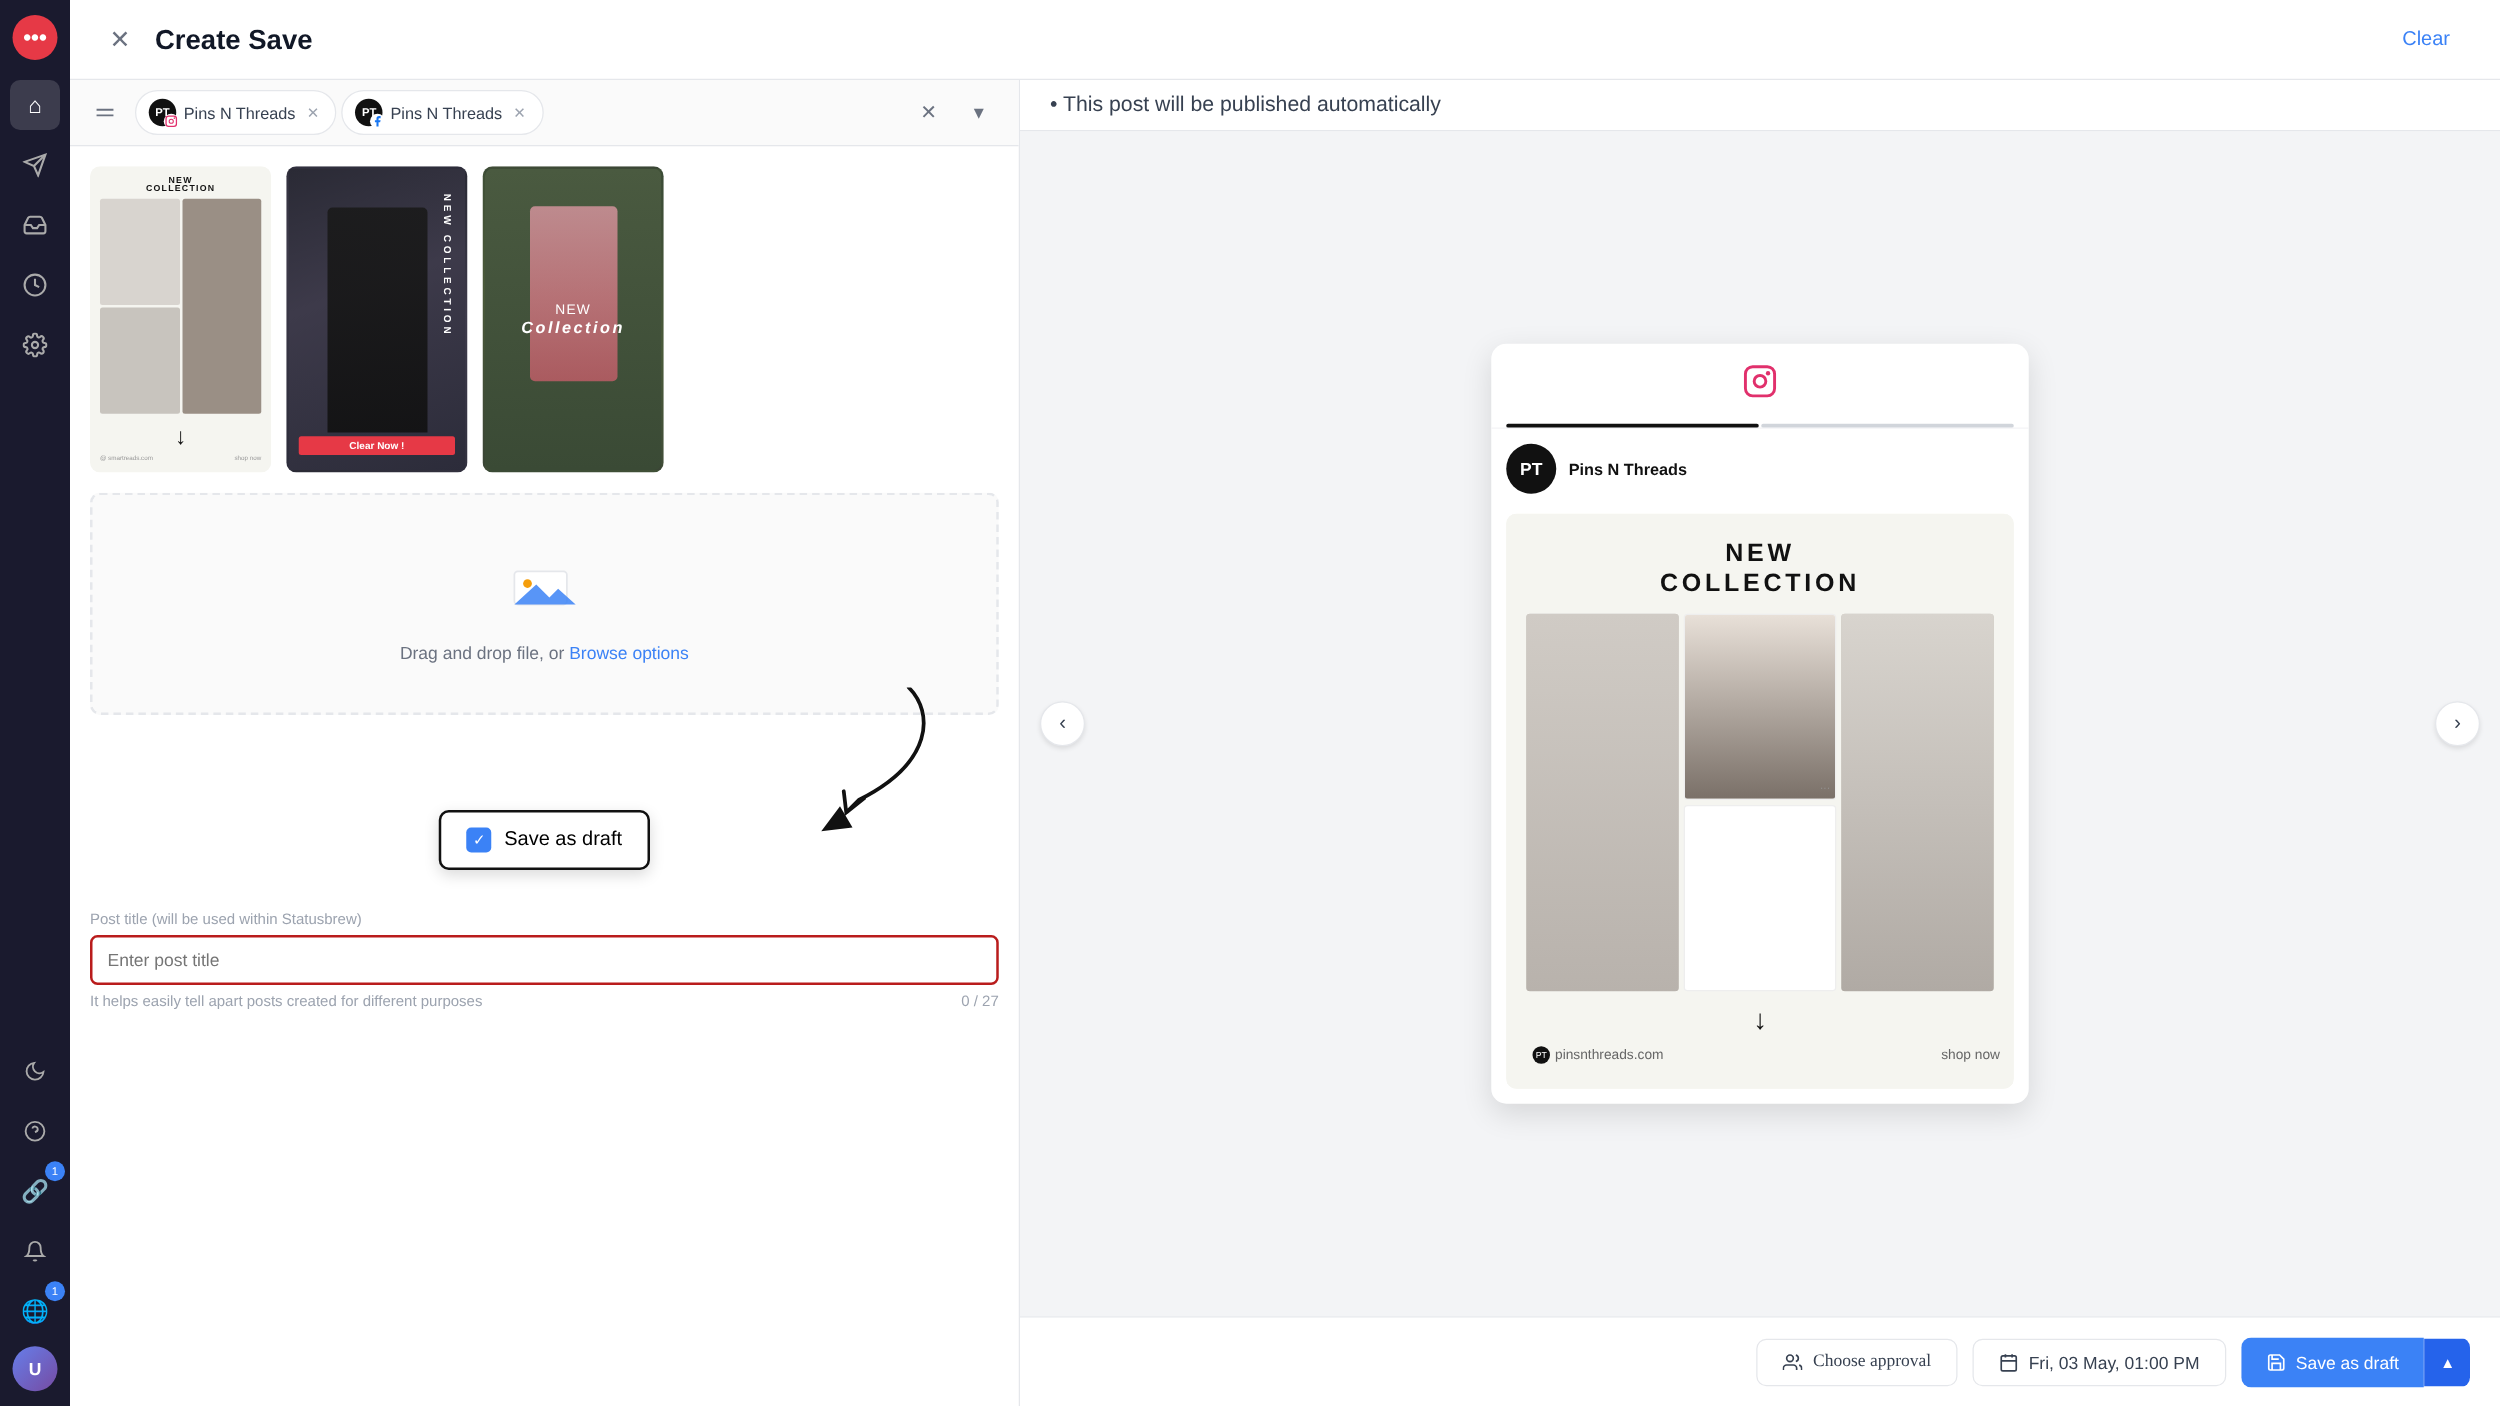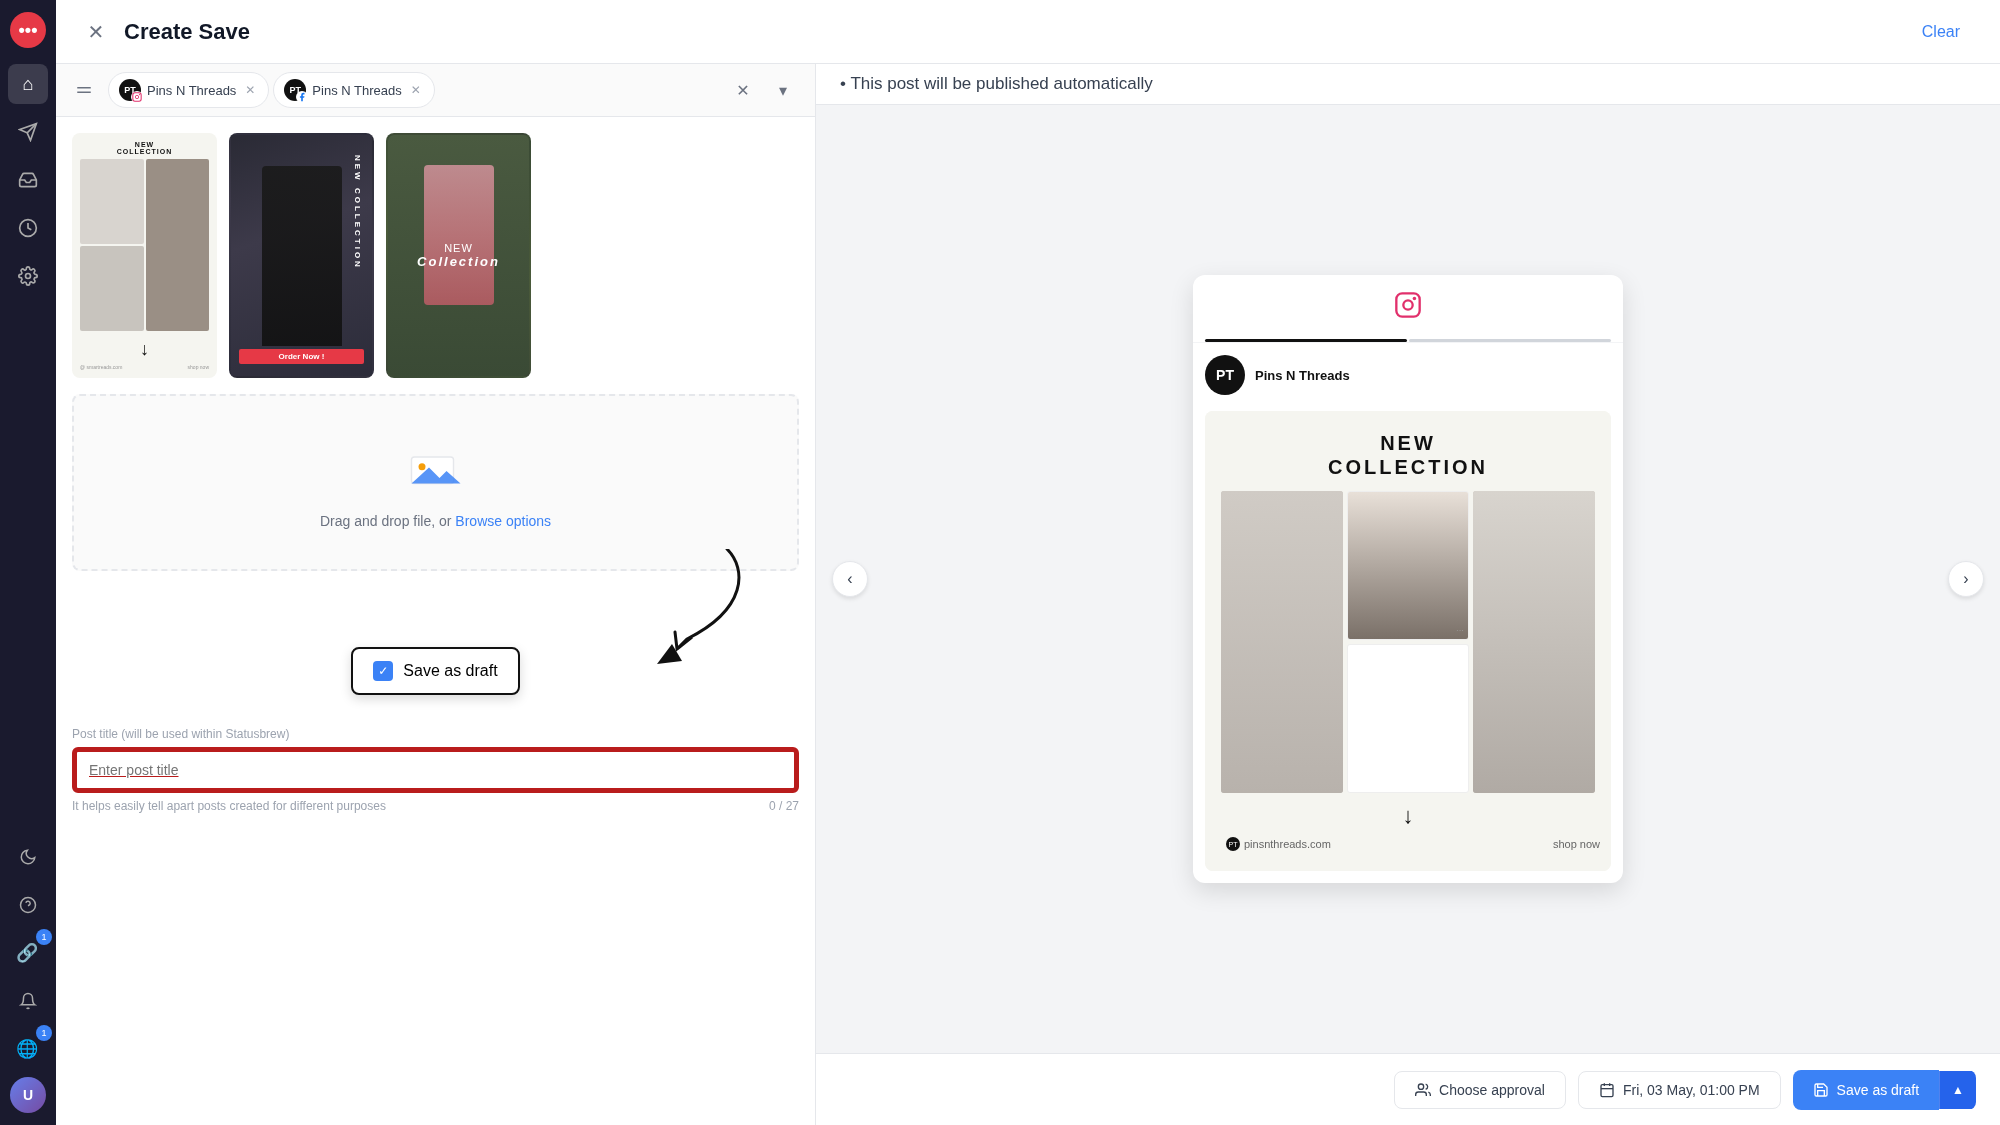--- a/index.html
+++ b/index.html
@@ -233,27 +233,26 @@
     .post-title-section {
       padding: 16px;
     }
     .post-title-label {
       font-size: 12px;
       color: #9ca3af;
       margin-bottom: 6px;
     }
     .post-title-input {
       width: 100%;
-      border: 5px solid #b91c1c;
+      border: 2px solid #b91c1c;
       border-radius: 6px;
       padding: 10px 12px;
       font-size: 14px;
-      color: #b91c1c;
+      color: #701a75;
       outline: none;
-      text-decoration: underline;
     }
     .char-hint {
       display: flex;
       justify-content: space-between;
       margin-top: 6px;
       font-size: 12px;
       color: #9ca3af;
       gap: 28px;
     }
 
@@ -377,20 +376,21 @@
       display: flex;
       align-items: center;
       gap: 8px;
       padding: 10px 20px;
       border: 1px solid #e5e7eb;
       border-radius: 8px;
       background: white;
       font-size: 14px;
       color: #374151;
       cursor: pointer;
+      font-family: Liberation Serif, serif;
     }
     .schedule-btn {
       display: flex;
       align-items: center;
       gap: 8px;
       padding: 10px 20px;
       border: 1px solid #e5e7eb;
       border-radius: 8px;
       background: white;
       font-size: 14px;
@@ -606,21 +606,21 @@
         </div>
 
         <div class="story-card" style="background:linear-gradient(160deg,#2a2a35 0%,#3d3a4a 40%,#2c2c3a 100%); position:relative; overflow:hidden; display:flex; flex-direction:column; justify-content:flex-end; padding:8px;">
 
           <div style="position:absolute; top:0; left:0; right:0; bottom:0; display:flex; align-items:center; justify-content:center;">
             <div style="width:80px; height:180px; background:linear-gradient(180deg,#1a1a1a 0%,#111 100%); border-radius:4px 4px 0 0; opacity:0.9;"></div>
           </div>
           <div style="position:absolute; top:0; right:0; left:0; padding:6px; writing-mode:vertical-rl; text-orientation:mixed; display:flex; align-items:flex-end; justify-content:center; height:100%;">
             <span style="font-size:8px; font-weight:800; letter-spacing:3px; color:white; writing-mode:vertical-rl; position:absolute; right:10px; top:20px;">NEW COLLECTION</span>
           </div>
-          <div style="position:relative; z-index:2; background:#e63946; color:white; font-size:8px; font-weight:bold; padding:3px 8px; border-radius:2px; text-align:center; margin-bottom:4px;">Order Now !</div>
+          <div style="position:relative; z-index:2; background:#e63946; color:white; font-size:8px; font-weight:bold; padding:3px 8px; border-radius:2px; text-align:center; margin-bottom:4px;">Clear Now !</div>
         </div>
 
         <div class="story-card" style="background:linear-gradient(160deg,#3a4a35 0%,#4a5a3a 50%,#3a4535 100%); position:relative; overflow:hidden; display:flex; flex-direction:column; justify-content:center; align-items:center;">
           <div style="position:absolute; top:0; left:0; right:0; bottom:0; background:linear-gradient(180deg,#4a5a40 0%,#3a4a35 100%);"></div>
           <div style="position:relative; z-index:2; text-align:center; color:white;">
             <div style="font-size:11px; font-weight:300; letter-spacing:1px;">NEW</div>
             <div style="font-size:13px; font-weight:700; font-style:italic; letter-spacing:2px;">Collection</div>
           </div>
 
           <div style="position:absolute; top:30px; left:50%; transform:translateX(-50%); width:70px; height:140px; background:linear-gradient(180deg,#f0a0b0 0%,#e88090 50%,#d86070 100%); border-radius:4px; opacity:0.7;"></div>

